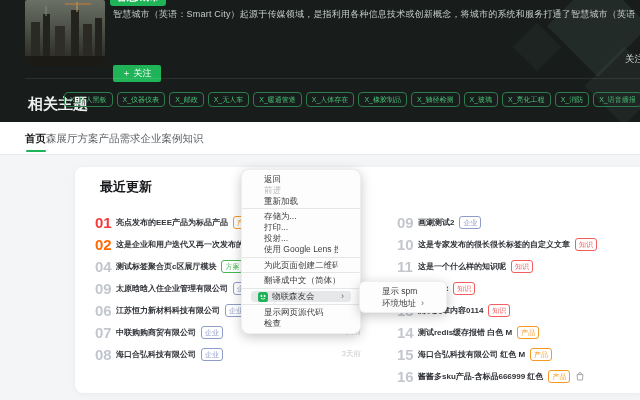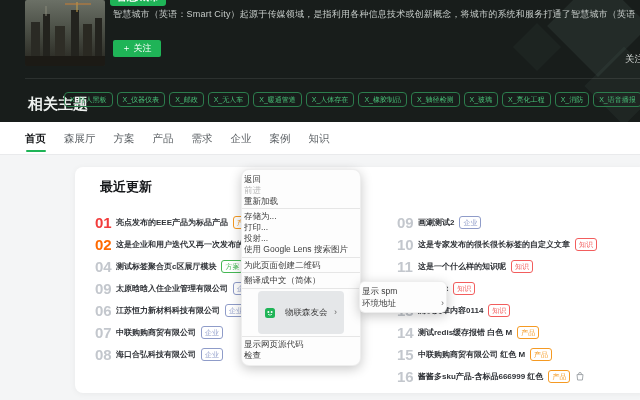--- a/index.html
+++ b/index.html
@@ -11,31 +11,31 @@
   .cube{position:absolute;background:rgba(140,170,160,0.10);}
   .cube.c1{left:562px;top:-10px;width:72px;height:72px;transform:rotate(45deg);}
   .cube.c2{left:596px;top:58px;width:56px;height:56px;transform:rotate(45deg);background:rgba(120,150,140,0.08);}
   .cube.c3{left:520px;top:30px;width:34px;height:34px;transform:rotate(45deg);background:rgba(120,150,140,0.06);}
   .hero-photo{position:absolute;left:25px;top:0;width:80px;height:66px;border-radius:2px;overflow:hidden;}
   .title-pill{position:absolute;left:110px;top:-13px;height:19px;line-height:19px;padding:0 6px;border-radius:3px;
     background:var(--accent-green,#1fb457);color:#fff;font-size:11px;font-weight:bold;}
   .hero-desc{position:absolute;left:113px;width:525px;color:#c6ccc9;font-size:9px;white-space:nowrap;overflow:hidden;letter-spacing:.2px;}
   .hero-desc.l1{top:8px;}
   .hero-desc.l2{top:28px;}
-  .follow-btn{position:absolute;left:113px;top:40px;height:17px;line-height:17px;padding:0 9px;border-radius:2px;
+  .follow-btn{position:absolute;left:113px;top:65px;height:17px;line-height:17px;padding:0 9px;border-radius:2px;
     background:var(--accent-green,#1fb457);color:#fff;font-size:9px;cursor:pointer;}
   .follow-link{position:absolute;left:625px;top:53px;color:#d5d8d6;font-size:9.5px;white-space:nowrap;}
   .hero-divider{position:absolute;left:25px;right:0;top:78px;height:1px;background:rgba(255,255,255,0.09);}
   .related-label{position:absolute;left:28px;top:95px;color:#eef1ef;font-size:15px;font-weight:bold;}
   .related-tags{position:absolute;left:64px;top:92px;width:576px;display:flex;gap:4px;white-space:nowrap;overflow:hidden;}
   .rtag{flex:0 0 auto;font-size:7px;line-height:1;padding:3px 5px;border:1px solid #2c7d4d;border-radius:4px;color:#49c379;}
 
   
   .nav{position:absolute;left:0;top:122px;width:640px;height:33px;background:#fff;border-bottom:1px solid #e9eaec;
-    display:flex;padding-left:25px;box-sizing:border-box;gap:18px;}
+    display:flex;padding-left:25px;box-sizing:border-box;}
   .nav-item{position:relative;font-size:10.5px;color:#5a5f63;height:33px;line-height:33px;cursor:pointer;}
   .nav-item.active{color:#17191b;font-weight:bold;}
   .nav-item.active:after{content:"";position:absolute;left:50%;margin-left:-10px;bottom:3px;width:20px;height:2.5px;
     border-radius:2px;background:var(--accent-green,#1fb457);}
 
   
   .card{position:absolute;left:75px;top:167px;width:573px;height:226px;background:#fff;border-radius:8px;
     box-shadow:0 1px 6px rgba(0,0,0,0.05);overflow:hidden;}
   .card-heading{position:absolute;left:25px;top:11px;font-size:13px;font-weight:bold;color:#141619;}
   .col{position:absolute;top:44px;}
@@ -51,26 +51,26 @@
   .tag-product{color:var(--tag-product,#f59a23);border-color:var(--tag-product,#f59a23);}
   .tag-knowledge{color:var(--tag-knowledge,#f25d5d);border-color:var(--tag-knowledge,#f25d5d);}
   .tag-solution{color:var(--tag-solution,#45b854);border-color:var(--tag-solution,#45b854);}
   .tag-company{color:var(--tag-company,#8f9cc9);border-color:var(--tag-company,#8f9cc9);}
   .row-icon{margin-left:5px;flex:0 0 auto;display:inline-flex;}
   .row-time{margin-left:auto;font-size:7.5px;color:#c6cacd;flex:0 0 auto;}
 
   
   .cmenu{position:absolute;left:241px;top:169px;width:120px;background:#fdfdfd;border-radius:8px;z-index:10;
     padding:4px 0;box-shadow:0 3px 12px rgba(0,0,0,0.22);border:1px solid rgba(0,0,0,0.06);box-sizing:border-box;}
-  .mrow{height:10.8px;line-height:10.8px;font-size:8.5px;color:#3d3d3d;padding:0 2px;white-space:nowrap;overflow:hidden;
+  .mrow{height:10.8px;line-height:10.8px;font-size:8.5px;color:#3d3d3d;padding:0 22px;white-space:nowrap;overflow:hidden;
     display:flex;align-items:center;cursor:pointer;}
   .mrow.disabled{color:#b7b7b7;}
   .mrow .mlabel{flex:0 1 auto;overflow:hidden;}
   .mrow .arrow{margin-left:auto;color:#666;font-size:9px;}
-  .mrow.highlighted{background:#e5e7e9;border-radius:4px;margin:0 16px;padding:16px 7px;gap:6px;}
+  .mrow.highlighted{background:#e5e7e9;border-radius:4px;margin:0 9px;padding:0 7px;}
   .mrow .ext-icon{margin-right:4px;display:inline-flex;flex:0 0 auto;}
   .mdiv{height:1px;background:#e6e6e6;margin:2px 0;}
   .submenu{position:absolute;left:359px;top:281px;width:88px;background:#fdfdfd;border-radius:6px;z-index:11;
     padding:3px 0;box-shadow:0 3px 12px rgba(0,0,0,0.22);border:1px solid rgba(0,0,0,0.06);box-sizing:border-box;}
   .submenu .mrow{height:12px;line-height:12px;}
 </style>
 </head>
 <body>
 
 <div class="page">
@@ -206,21 +206,21 @@
           <span class="row-title">测试文章内容0114</span>
           <span class="tag tag-knowledge">知识</span>
         </div>
         <div class="row">
           <span class="rank">14</span>
           <span class="row-title">测试redis缓存报错 白色 M</span>
           <span class="tag tag-product">产品</span>
         </div>
         <div class="row">
           <span class="rank">15</span>
-          <span class="row-title">中联购购商贸有限公司 红色 M</span>
+          <span class="row-title">海口合弘科技有限公司 红色 M</span>
           <span class="tag tag-product">产品</span>
         </div>
         <div class="row">
           <span class="rank">16</span>
           <span class="row-title">酱酱多sku产品-含标品666999 红色</span>
           <span class="tag tag-product">产品</span>
           <span class="row-icon">
             <svg width="10" height="10" viewBox="0 0 10 10" xmlns="http://www.w3.org/2000/svg">
               <path d="M2 3.6h6l-.6 5.4h-4.8z" fill="none" stroke="#9a9fa4" stroke-width="0.9"></path>
               <path d="M3.6 3.6V2.9a1.4 1.4 0 0 1 2.8 0v.7" fill="none" stroke="#9a9fa4" stroke-width="0.9"></path>

